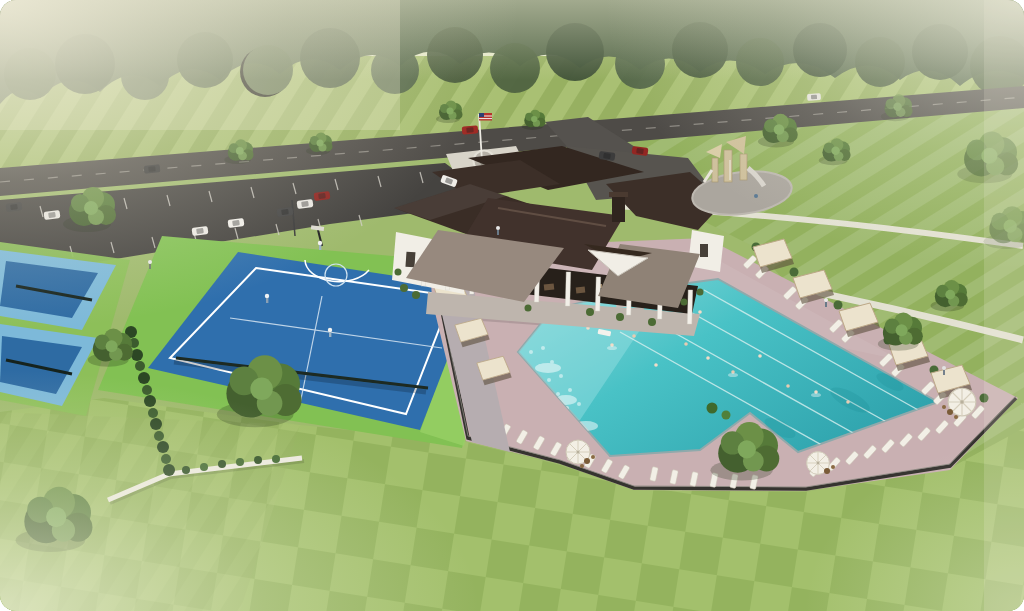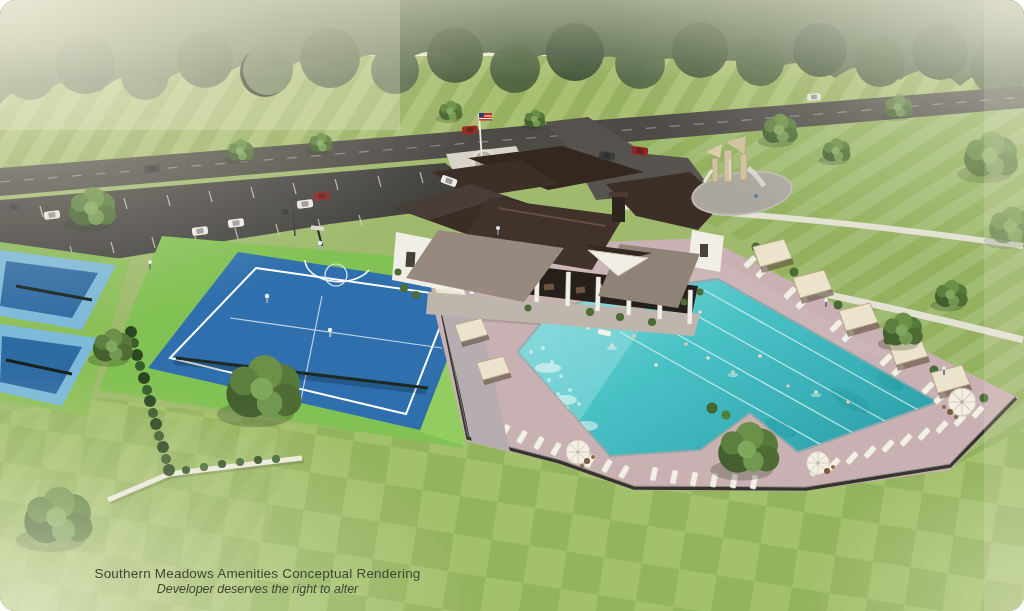--- a/index.html
+++ b/index.html
@@ -528,17 +528,13 @@
   <g>
     <rect x="0" y="0" width="1024" height="80" fill="url(#topFade)"></rect>
     <rect x="0" y="0" width="520" height="330" fill="url(#hazeTL)"></rect>
     <rect x="604" y="0" width="420" height="270" fill="url(#hazeTR)"></rect>
     <rect x="0" y="370" width="480" height="241" fill="url(#hazeBL)"></rect>
     <rect x="804" y="441" width="220" height="170" fill="url(#hazeBR)"></rect>
     <rect x="984" y="0" width="40" height="611" fill="#f2f0e0" opacity="0.18"></rect>
   </g>
 </svg>
 
-<div class="caption">
-  <div class="l1">Southern Meadows Amenities Conceptual Rendering</div>
-  <div class="l2">Developer deserves the right to alter</div>
 </div>
-</div>
 
 </body></html>

